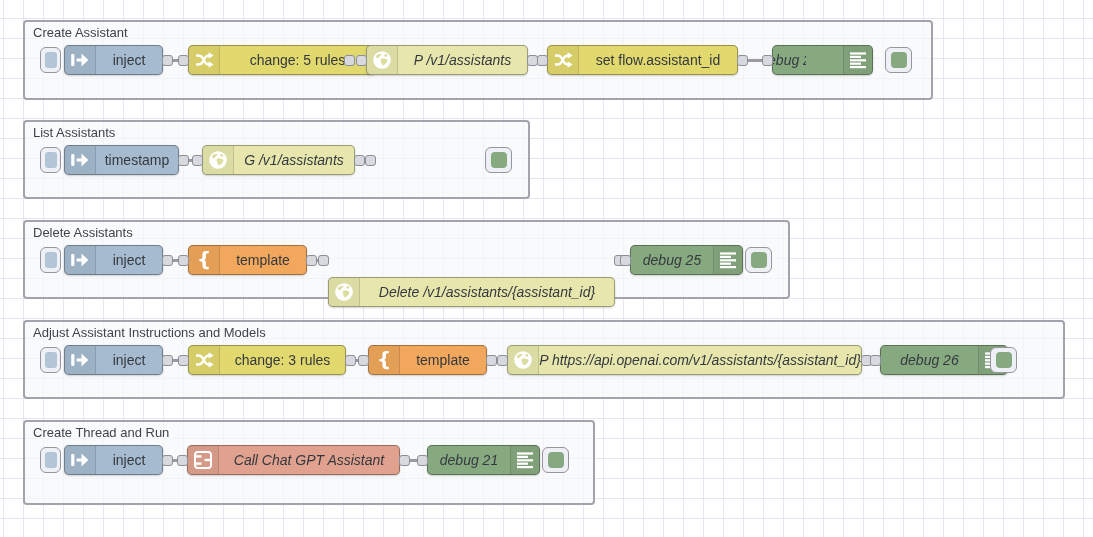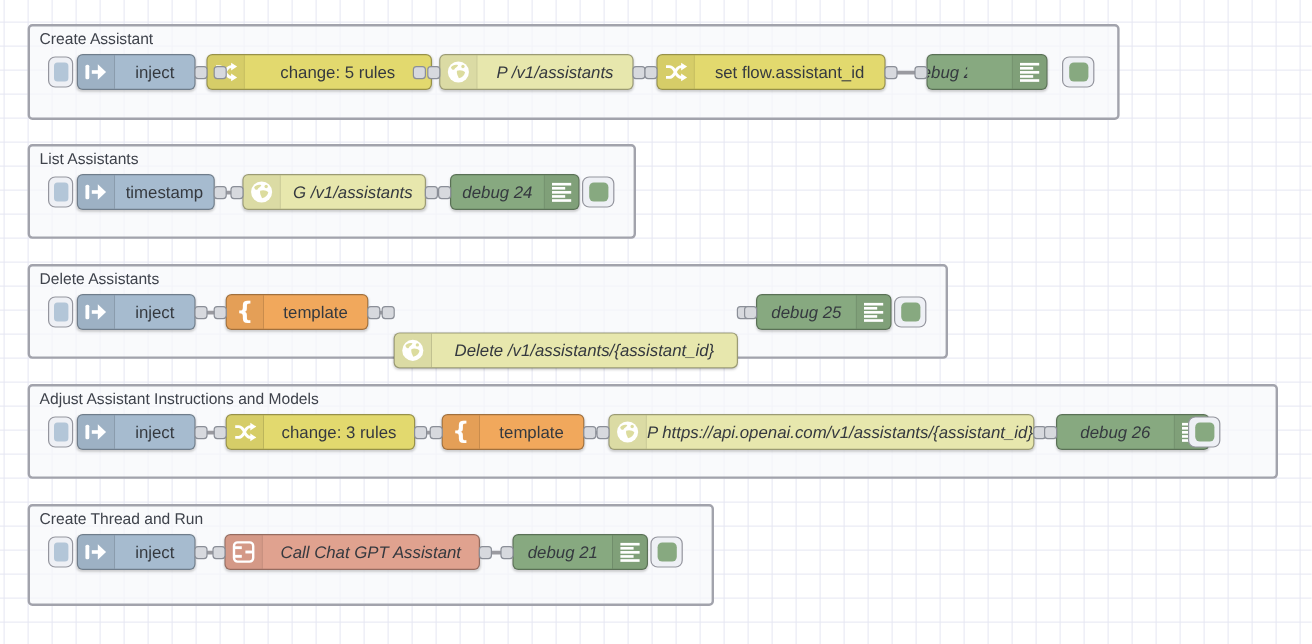--- a/index.html
+++ b/index.html
@@ -93,21 +93,21 @@
           <polygon points="11.5,3.6 18.4,10 11.5,16.4" fill="#fff"></polygon>
         </svg>
       </div>
       <div class="node-label">inject</div>
     </div>
     <div class="port" style="left: 162px; top: 54.5px;"></div>
     <div class="side-btn" style="left: 40px; top: 47px;">
       <div class="inner" style="width: 12px; height: 16px; background: rgb(179, 198, 216);"></div>
     </div>
     <div class="wire" style="left: 345px; top: 58.5px; width: 21px;"></div>
-    <div class="node node-change" style="left: 172px; top: 45px; width: 188px; background: rgb(226, 217, 110);">
+    <div class="node node-change" style="left: 188px; top: 45px; width: 188px; background: rgb(226, 217, 110);">
       <div class="icon-region left">
         <svg width="20" height="20" viewBox="0 0 20 20">
           <path d="M2 5.5 H4.8 C6.8 5.5 7.7 6.5 8.7 8 L10.8 12 C11.8 13.5 12.8 14.5 14.8 14.5 H15.5" stroke="#fff" stroke-width="2.4" fill="none"></path>
           <path d="M2 14.5 H4.8 C6.8 14.5 7.7 13.5 8.7 12 L10.8 8 C11.8 6.5 12.8 5.5 14.8 5.5 H15.5" stroke="#fff" stroke-width="2.4" fill="none"></path>
           <polygon points="14.6,2.2 19.6,5.5 14.6,8.8" fill="#fff"></polygon>
           <polygon points="14.6,11.2 19.6,14.5 14.6,17.8" fill="#fff"></polygon>
         </svg>
       </div>
       <div class="node-label">change: 5 rules</div>
     </div>
@@ -182,32 +182,20 @@
           <circle cx="10" cy="10" r="8.8" fill="#fff"></circle>
           <path d="M3.8 6.2 C5 4.2 7.8 3.4 9.8 4.3 C9 6 7.2 6.1 6.6 8 C5.3 8.6 4.4 7.8 3.8 6.2 Z" fill="#dcdc9e"></path>
           <path d="M8.8 9 C11 8 14.2 8.6 15.6 10.2 C15 12.8 13 14.8 10.4 15.2 C9.4 13.2 8.3 11 8.8 9 Z" fill="#dcdc9e"></path>
           <circle cx="13.8" cy="5.4" r="1.4" fill="#dcdc9e"></circle>
         </svg>
       </div>
       <div class="node-label italic">G /v1/assistants</div>
     </div>
     <div class="port" style="left: 192px; top: 154.5px;"></div>
     <div class="port" style="left: 354px; top: 154.5px;"></div>
-    <div class="node node-debug" style="left: 375px; top: 145px; width: 108px; background: rgb(135, 169, 128);">
-      <div class="node-label italic">debug 24</div>
-      <div class="icon-region right">
-        <svg width="18" height="18" viewBox="0 0 18 18">
-          <rect x="1" y="1.4" width="16" height="2.2" fill="#fff"></rect>
-          <rect x="1" y="4.8" width="11" height="2.2" fill="#fff"></rect>
-          <rect x="1" y="8.2" width="16" height="2.2" fill="#fff"></rect>
-          <rect x="1" y="11.6" width="11" height="2.2" fill="#fff"></rect>
-          <rect x="1" y="15" width="16" height="2.2" fill="#fff"></rect>
-        </svg>
-      </div>
-    </div>
     <div class="port" style="left: 365px; top: 154.5px;"></div>
     <div class="side-btn toggle" style="left: 485px; top: 147px;">
       <div class="inner" style="width: 16px; height: 16px; background: rgb(135, 169, 128); border-radius: 4px;"></div>
     </div>
     <div class="group" style="left: 23px; top: 220px; width: 767px; height: 79px;">
       <span class="group-label">Delete Assistants</span>
     </div>
     <div class="wire" style="left: 163px; top: 258.5px; width: 25px;"></div>
     <div class="node node-inject" style="left: 64px; top: 245px; width: 99px; background: rgb(166, 187, 207);">
       <div class="icon-region left">

